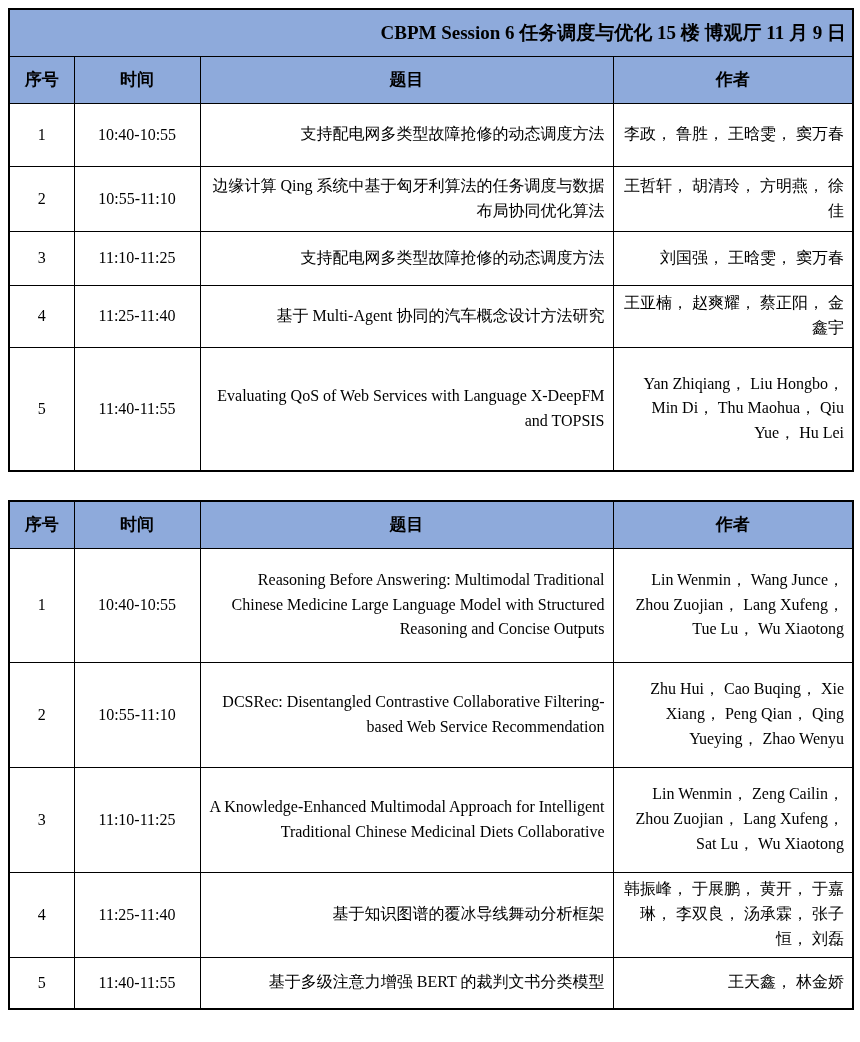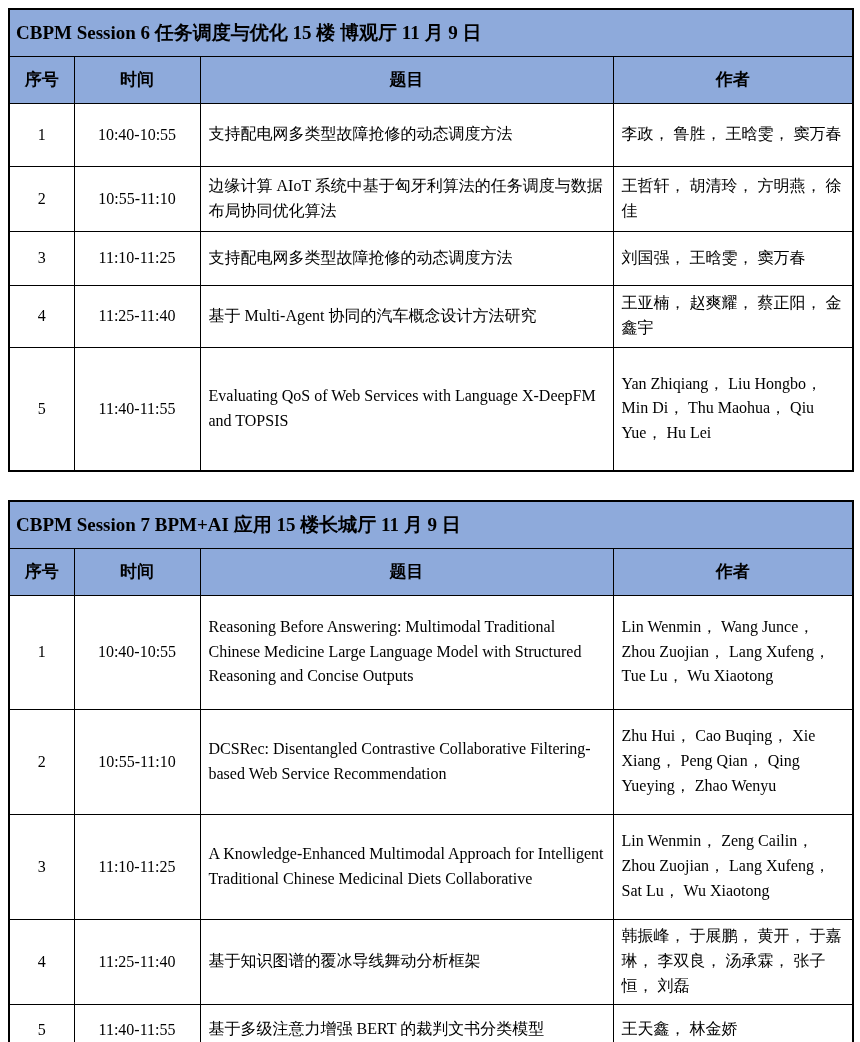--- a/index.html
+++ b/index.html
@@ -23,41 +23,41 @@
     border: 2.5px solid #000000;
   }
   .table-gap { height: 28px; }
   td {
     border: 1.5px solid #000000;
     vertical-align: middle;
     overflow: hidden;
   }
   .title-cell {
     background: #8EAADB;
-    text-align: left;
+    text-align: right;
     font-weight: bold;
     font-size: 19px;
     height: 47px;
     padding: 2px 6px;
   }
   .head-row td {
     background: #8EAADB;
     text-align: center;
     font-weight: bold;
     font-size: 17px;
     height: 47px;
     padding: 2px 4px;
   }
   .cell-no, .cell-time {
     text-align: center;
     font-size: 16px;
     padding: 2px 4px;
   }
   .cell-title, .cell-authors {
-    text-align: left;
+    text-align: right;
     font-size: 16px;
     line-height: 1.55;
     padding: 3px 8px;
   }
   col.c-no    { width: 65px; }
   col.c-time  { width: 126px; }
   col.c-title { width: 413px; }
   col.c-auth  { width: 240px; }
 </style>
 </head>
@@ -84,21 +84,21 @@
     </tr>
     <tr style="height:63px">
       <td class="cell-no">1</td>
       <td class="cell-time">10:40-10:55</td>
       <td class="cell-title">支持配电网多类型故障抢修的动态调度方法</td>
       <td class="cell-authors">李政， 鲁胜， 王晗雯， 窦万春</td>
     </tr>
     <tr style="height:65px">
       <td class="cell-no">2</td>
       <td class="cell-time">10:55-11:10</td>
-      <td class="cell-title">边缘计算 AIoT 系统中基于匈牙利算法的任务调度与数据布局协同优化算法</td>
+      <td class="cell-title">边缘计算 Qing 系统中基于匈牙利算法的任务调度与数据布局协同优化算法</td>
       <td class="cell-authors">王哲轩， 胡清玲， 方明燕， 徐佳</td>
     </tr>
     <tr style="height:54px">
       <td class="cell-no">3</td>
       <td class="cell-time">11:10-11:25</td>
       <td class="cell-title">支持配电网多类型故障抢修的动态调度方法</td>
       <td class="cell-authors">刘国强， 王晗雯， 窦万春</td>
     </tr>
     <tr style="height:62px">
       <td class="cell-no">4</td>
@@ -118,23 +118,20 @@
   <div class="table-gap"></div>
 
   <table class="session-table">
     <colgroup>
         <col class="c-no">
         <col class="c-time">
         <col class="c-title">
         <col class="c-auth">
       </colgroup>
     <tbody>
-        <tr>
-      <td colspan="4" class="title-cell">CBPM Session 7 BPM+AI 应用  15 楼长城厅 11 月 9 日</td>
-    </tr>
     <tr class="head-row">
       <td>序号</td>
       <td>时间</td>
       <td>题目</td>
       <td>作者</td>
     </tr>
     <tr style="height:114px">
       <td class="cell-no">1</td>
       <td class="cell-time">10:40-10:55</td>
       <td class="cell-title">Reasoning Before Answering: Multimodal Traditional Chinese Medicine Large Language Model with Structured Reasoning and Concise Outputs</td>

